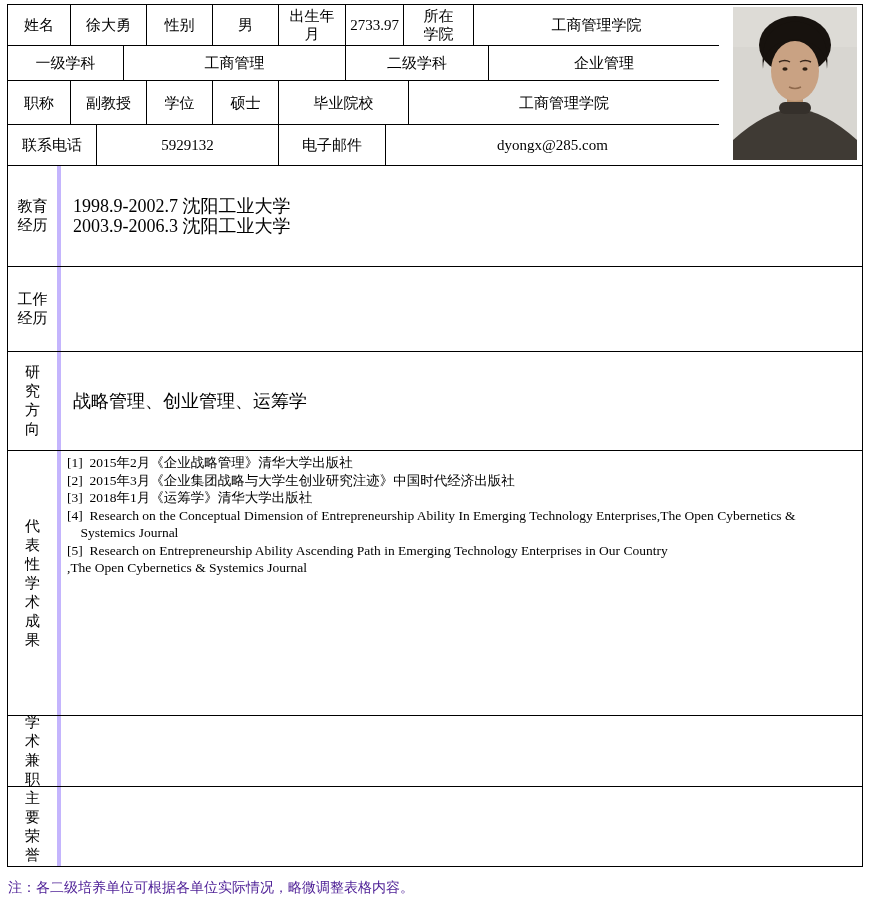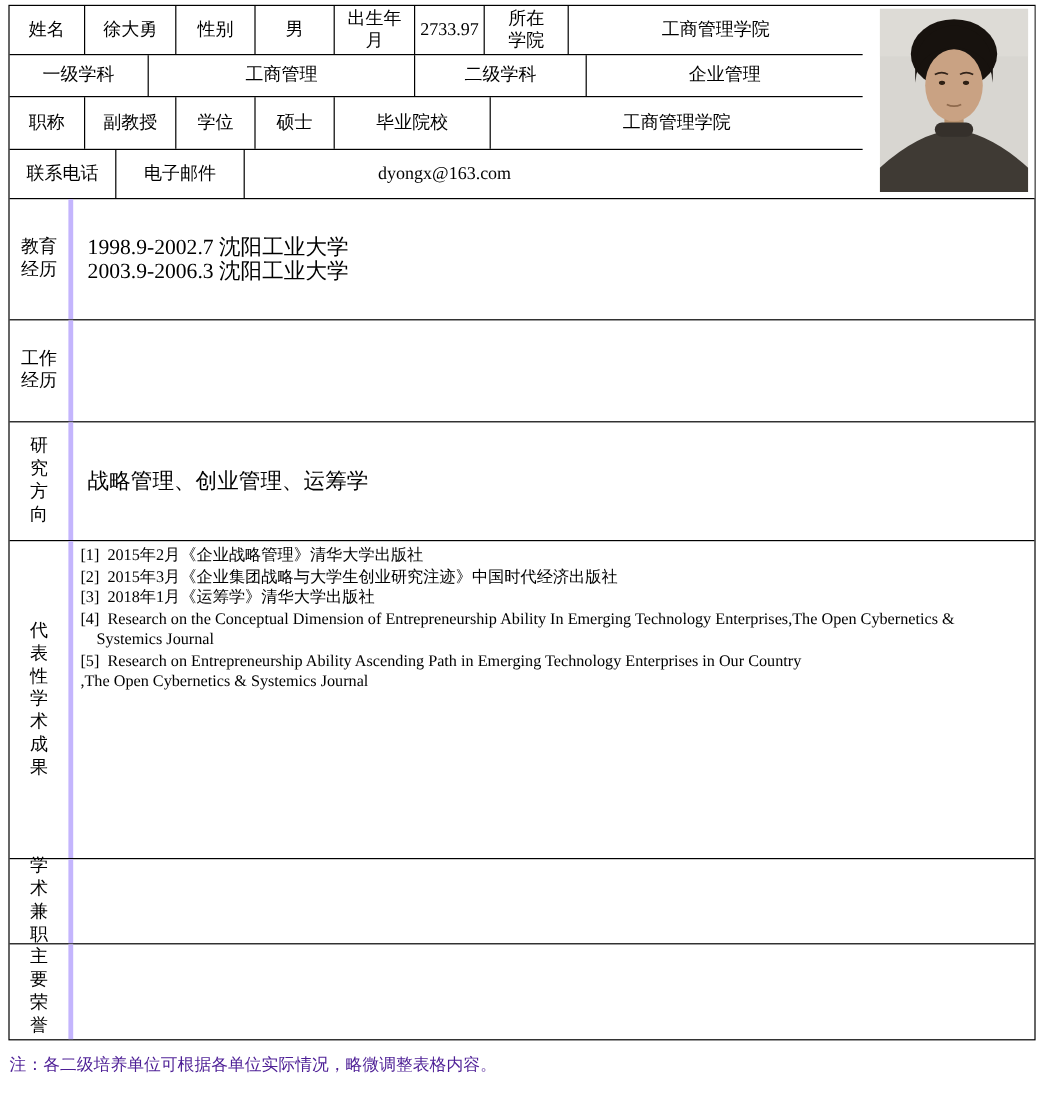--- a/index.html
+++ b/index.html
@@ -96,22 +96,23 @@
           <div class="cell w63">职称</div>
           <div class="cell w76">副教授</div>
           <div class="cell w66">学位</div>
           <div class="cell w66">硕士</div>
           <div class="cell w130">毕业院校</div>
           <div class="cell w309 last">工商管理学院</div>
         </div>
 
         <div class="trow r4">
           <div class="cell w89">联系电话</div>
+          <div class="cell w182">5929132</div>
           <div class="cell w107">电子邮件</div>
-          <div class="cell w332 last">dyongx@163.com</div>
+          <div class="cell w332 last">dyongx@285.com</div>
         </div>
 
       </div>
 
       <div class="photo-cell">
         <div class="photo-frame">
           <svg width="124" height="153" viewBox="0 0 124 153" xmlns="http://www.w3.org/2000/svg">
             <rect x="0" y="0" width="124" height="153" fill="#d8d6d1"></rect>
             <rect x="0" y="0" width="124" height="40" fill="#dddbd6"></rect>
             <ellipse cx="62" cy="38" rx="36" ry="29" fill="#17120e"></ellipse>

